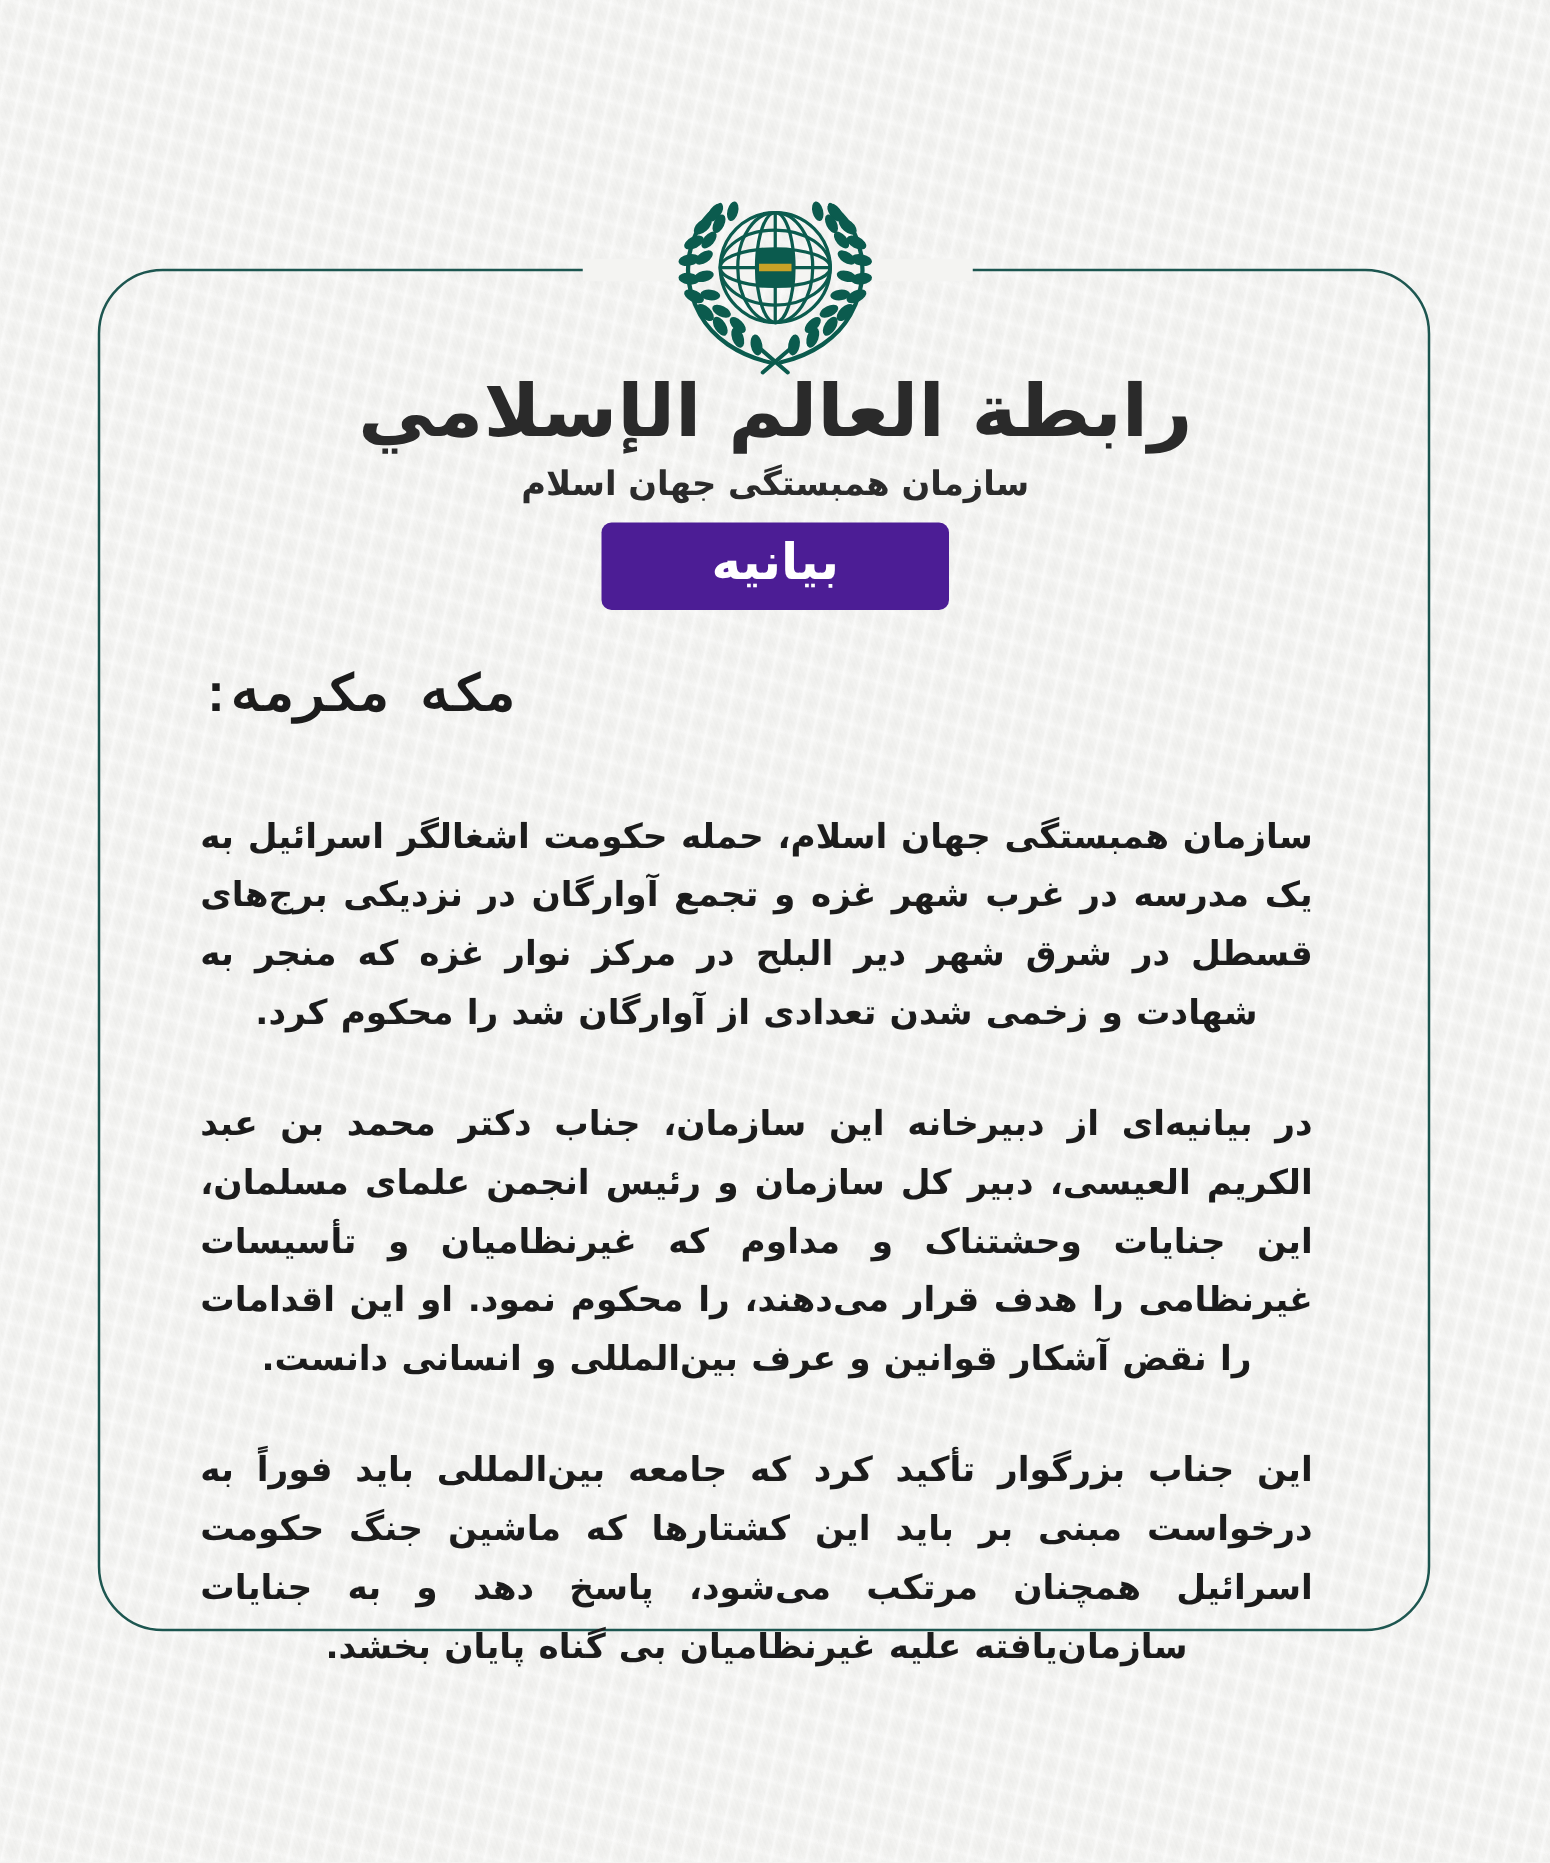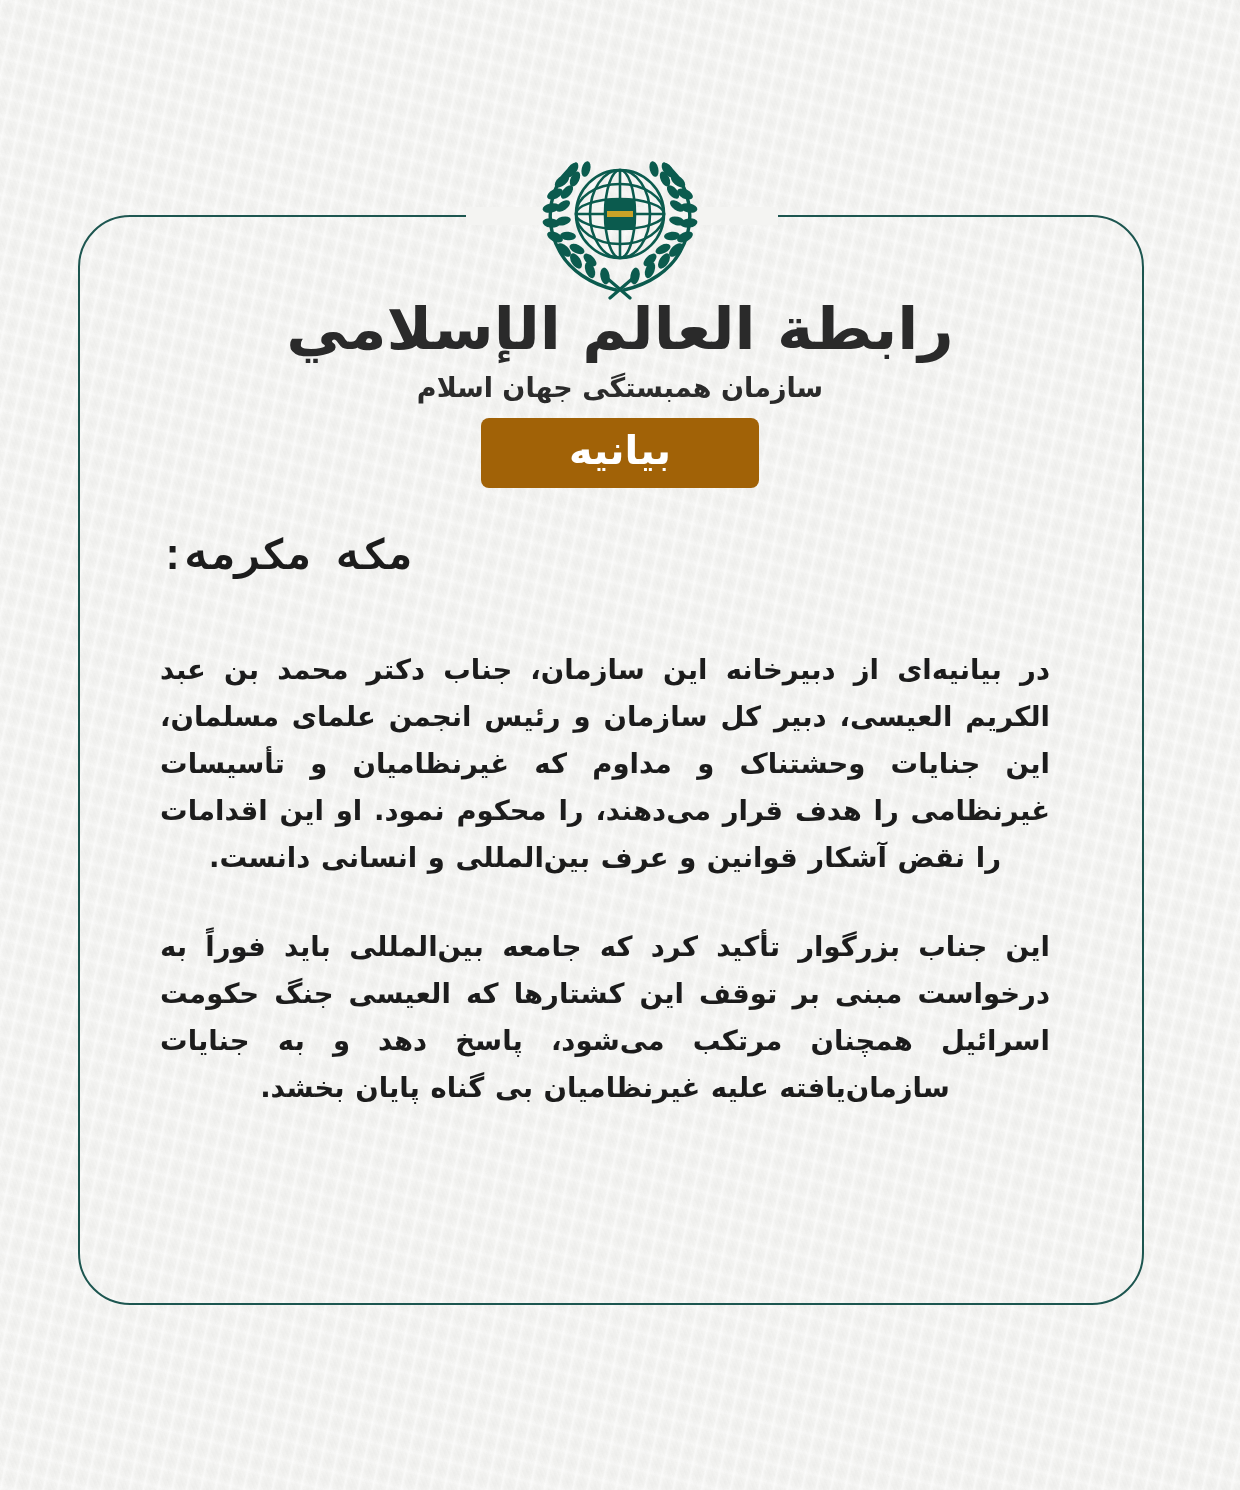--- a/index.html
+++ b/index.html
@@ -98,21 +98,21 @@
   
   .badge-row {
     position: absolute;
     left: 0;
     right: 0;
     top: 418px;
     display: flex;
     justify-content: center;
   }
   .badge {
-    background: #a16207;
+    background: #4c1d95;
     color: #ffffff;
     font-size: 40px;
     font-weight: 700;
     padding: 10px 64px 16px 64px;
     border-radius: 8px;
     line-height: 1.1;
     direction: rtl;
     min-width: 150px;
     text-align: center;
   }
@@ -236,19 +236,20 @@
     <div class="org-fa">سازمان همبستگی جهان اسلام</div>
   </div>
 
   <div class="badge-row">
     <div class="badge">بیانیه</div>
   </div>
 
   <div class="content">
     <div class="dateline">مکه مکرمه:</div>
 
+    <p class="para">سازمان همبستگی جهان اسلام، حمله حکومت اشغالگر اسرائیل به یک مدرسه در غرب شهر غزه و تجمع آوارگان در نزدیکی برج‌های قسطل در شرق شهر دیر البلح در مرکز نوار غزه که منجر به شهادت و زخمی شدن تعدادی از آوارگان شد را محکوم کرد.</p>
 
     <p class="para">در بیانیه‌ای از دبیرخانه این سازمان، جناب دکتر محمد بن عبد الکریم العیسی، دبیر کل سازمان و رئیس انجمن علمای مسلمان، این جنایات وحشتناک و مداوم که غیرنظامیان و تأسیسات غیرنظامی را هدف قرار می‌دهند، را محکوم نمود. او این اقدامات را نقض آشکار قوانین و عرف بین‌المللی و انسانی دانست.</p>
 
-    <p class="para">این جناب بزرگوار تأکید کرد که جامعه بین‌المللی باید فوراً به درخواست مبنی بر توقف این کشتارها که العیسی جنگ حکومت اسرائیل همچنان مرتکب می‌شود، پاسخ دهد و به جنایات سازمان‌یافته علیه غیرنظامیان بی گناه پایان بخشد.</p>
+    <p class="para">این جناب بزرگوار تأکید کرد که جامعه بین‌المللی باید فوراً به درخواست مبنی بر باید این کشتارها که ماشین جنگ حکومت اسرائیل همچنان مرتکب می‌شود، پاسخ دهد و به جنایات سازمان‌یافته علیه غیرنظامیان بی گناه پایان بخشد.</p>
   </div>
 
 </div>
 
 </body></html>

